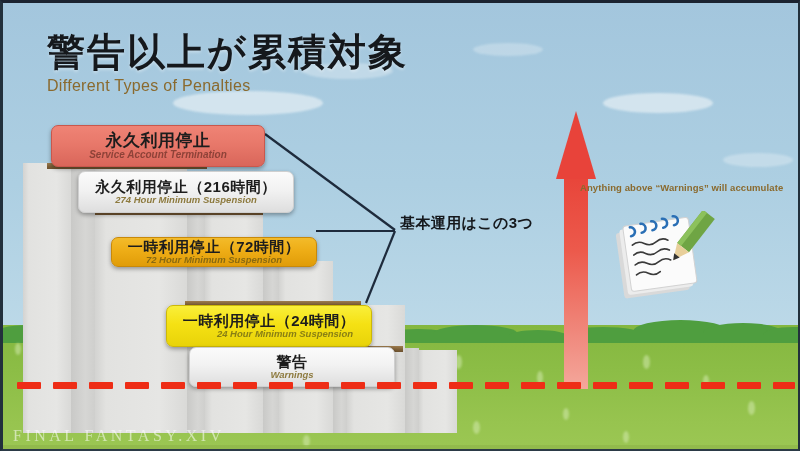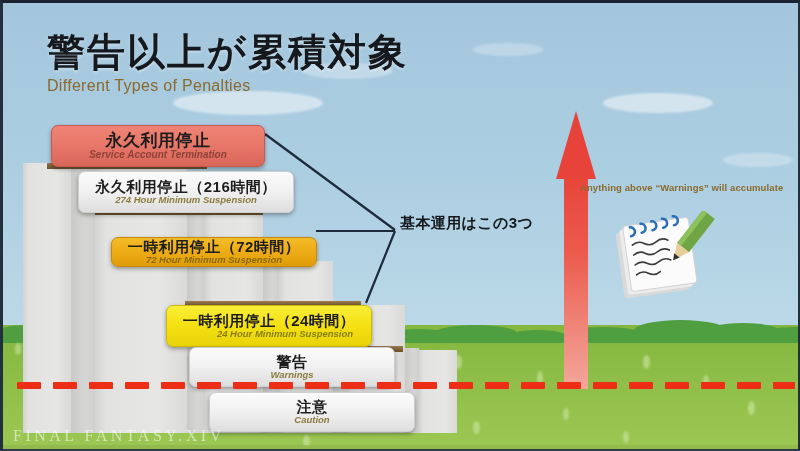--- a/index.html
+++ b/index.html
@@ -180,24 +180,20 @@
   <div class="box yellow" style="left:163px;top:302px;width:206px;height:42px;">
     <div class="jp" style="font-size:15px;">一時利用停止（24時間）</div>
     <div class="en" style="font-size:9.5px;margin-left:32px;">24 Hour Minimum Suspension</div>
   </div>
 
   <div class="box white" style="left:186px;top:344px;width:206px;height:40px;">
     <div class="jp" style="font-size:15px;">警告</div>
     <div class="en" style="font-size:9.5px;">Warnings</div>
   </div>
 
-  <div class="box white" style="left:206px;top:389px;width:206px;height:40px;">
-    <div class="jp" style="font-size:15px;">注意</div>
-    <div class="en" style="font-size:9.5px;">Caution</div>
-  </div>
 
   <div id="dashline">
     <div class="dash" style="left:14px;width:24px;"></div>
     <div class="dash" style="left:50px;width:24px;"></div>
     <div class="dash" style="left:86px;width:24px;"></div>
     <div class="dash" style="left:122px;width:24px;"></div>
     <div class="dash" style="left:158px;width:24px;"></div>
     <div class="dash" style="left:194px;width:24px;"></div>
     <div class="dash" style="left:230px;width:24px;"></div>
     <div class="dash" style="left:266px;width:24px;"></div>

